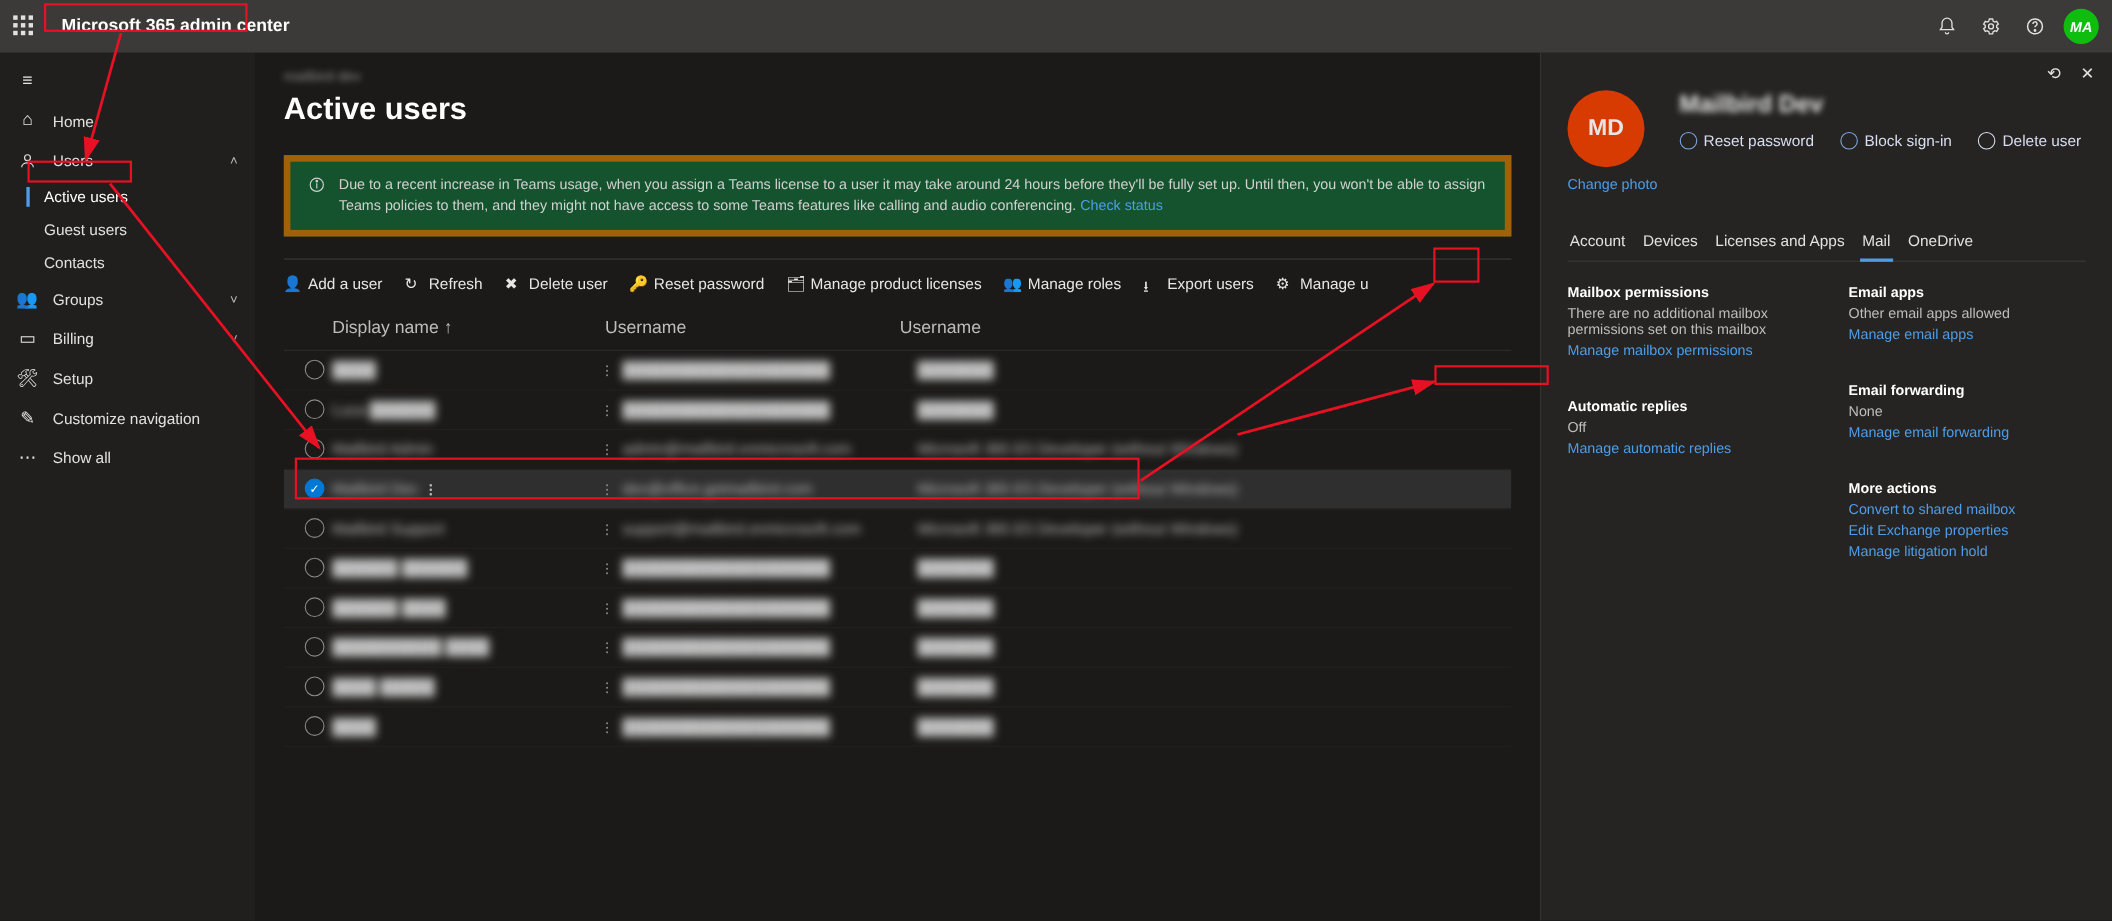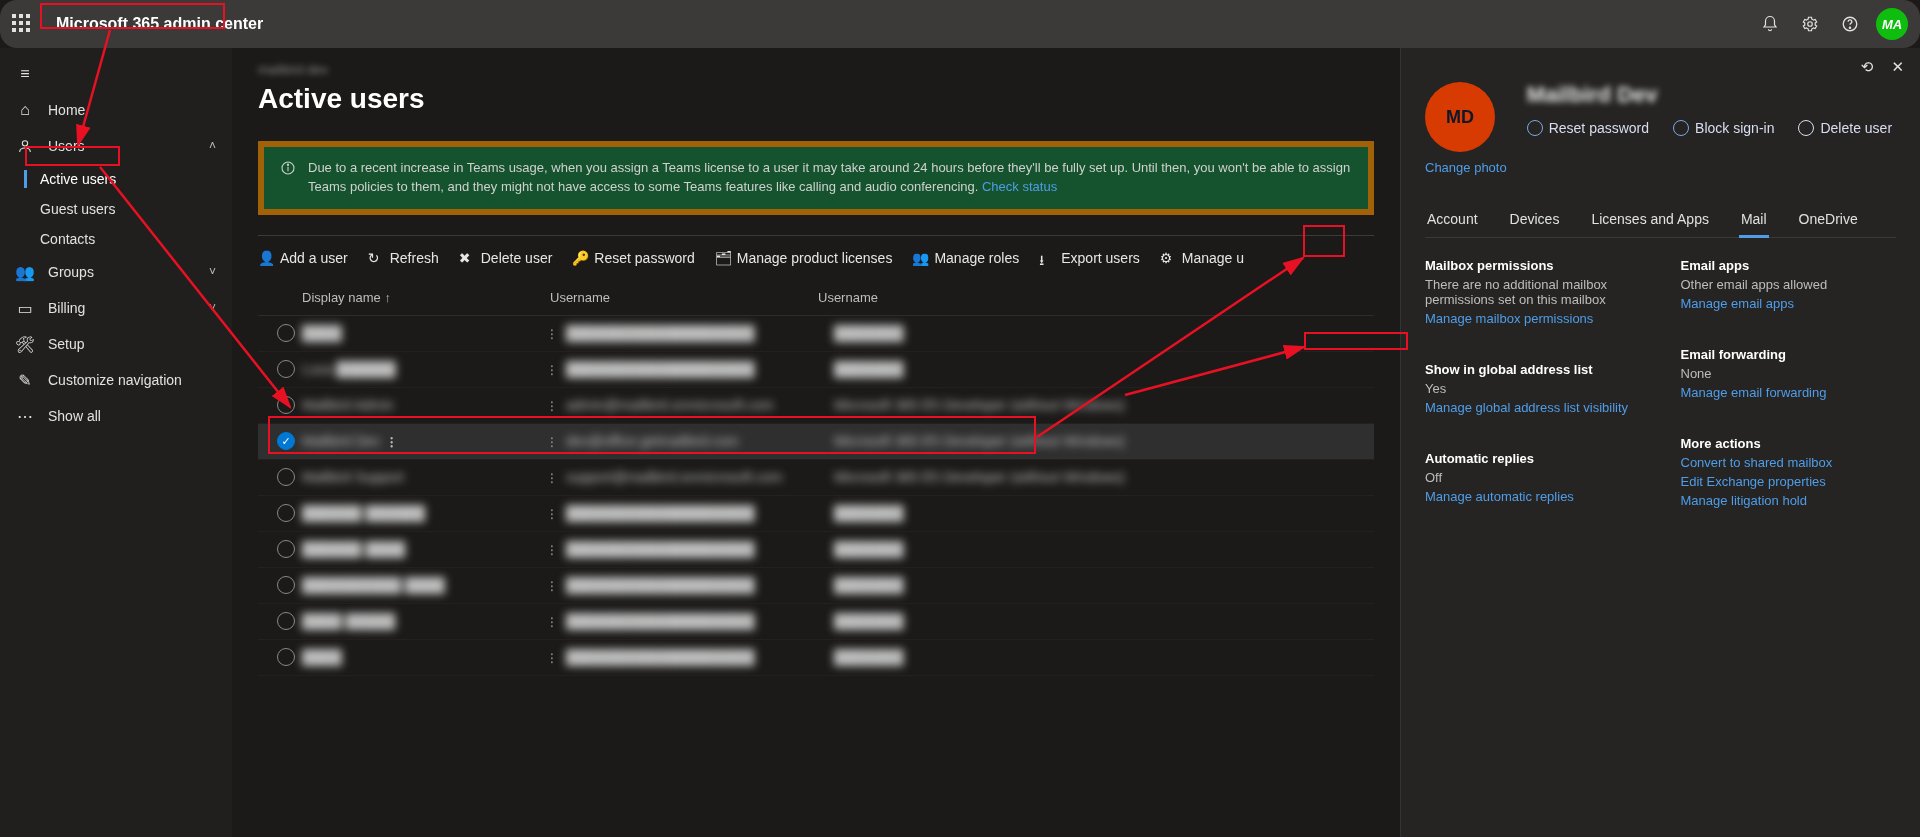--- a/index.html
+++ b/index.html
@@ -1,18 +1,18 @@
 <!DOCTYPE html>
 <html><head>
 <meta charset="utf-8">
 <style>
   * { box-sizing: border-box; margin: 0; padding: 0; font-family: "Segoe UI", Arial, sans-serif; }
   html, body { width: 1920px; height: 837px; background:#1b1a19; color:#e1e1e1; overflow:hidden; }
   
-  .topbar { height:48px; background:#3b3a39; display:flex; align-items:center; padding:0 12px;border-radius:17px; }
+  .topbar { height:48px; background:#3b3a39; display:flex; align-items:center; padding:0 12px; }
   .waffle { width:20px; height:20px; display:grid; grid-template-columns:repeat(3,4px); grid-template-rows:repeat(3,4px); gap:3px; margin-right:16px; }
   .waffle span { background:#e1e1e1; }
   .app-title { font-size:16px; font-weight:600; color:#fff; padding:4px 8px; }
   .topbar .spacer { flex:1; }
   .topbar-icon { width:40px; height:40px; display:flex; align-items:center; justify-content:center; color:#e1e1e1; cursor:pointer; }
   .avatar-badge { width:32px; height:32px; border-radius:50%; background:#0fbd0f; color:#fff; display:flex; align-items:center; justify-content:center; font-size:13px; font-weight:600; margin-left:6px;font-style:italic; }
   
   .annot { position:absolute; border:2px solid #e81123; pointer-events:none; }
   
   .body { display:flex; height:calc(100% - 48px); }
@@ -28,50 +28,50 @@
   .crumb { color:#8a8a8a; font-size:13px; filter:blur(3px); }
   .page-title { font-size:28px; font-weight:600; color:#fff; margin-top:6px; }
   .info-banner { margin-top:26px; background:#14532d; border:6px solid #a16207; padding:12px 16px; display:flex; gap:12px; font-size:13px; color:#d0d0d0; line-height:1.45; }
   .info-banner .icon { flex:none; margin-top:1px; }
   .info-banner a { color:#4f9de8; text-decoration:none; }
   .toolbar-divider { border:0; border-top:1px solid #3b3a39; margin-top:20px; }
   .toolbar { display:flex; align-items:center; gap:20px; height:44px; color:#e6e6e6; font-size:14px; overflow:hidden; white-space:nowrap; }
   .toolbar .tb-item { display:flex; align-items:center; gap:6px; cursor:pointer; }
   .toolbar .tb-item svg, .toolbar .tb-item .ic { width:16px; height:16px; }
   
-  .table-head { display:flex; padding:10px 0 10px 44px; color:#bdbdbd; font-size:13px; border-bottom:1px solid #2d2c2b; }
+  .table-head { display:flex; padding:10px 0 10px 44px; color:#bdbdbd; font-size:16px; border-bottom:1px solid #2d2c2b; }
   .col-name { width:248px; }
   .col-user { width:268px; }
   .col-lic { flex:1; }
   .rows { overflow:hidden; }
   .row { display:flex; align-items:center; height:36px; padding-left:12px; border-bottom:1px solid #23211f; font-size:14px; color:#d8d8d8; }
   .row .chk { width:32px; display:flex; justify-content:center; }
   .row .blur { filter:blur(4px); color:#bfbfbf; }
   .row .cell-name { width:248px; display:flex; align-items:center; gap:10px; }
   .row .cell-user { width:268px; }
   .row .cell-lic  { flex:1; }
   .row.selected { background:#2f2f2f; }
   .row .ellips { color:#b5b5b5; font-weight:700; letter-spacing:1px; visibility:hidden; }
   .row.selected .ellips, .row:hover .ellips { visibility:visible; }
   .chk-circle { width:18px; height:18px; border-radius:50%; border:1px solid #888; display:flex; align-items:center; justify-content:center; font-size:11px; color:#fff; }
   .chk-circle.on { background:#0078d4; border-color:#0078d4; }
   
   .panel { width:520px; background:#252423; border-left:1px solid #333; display:flex; flex-direction:column; padding:14px 24px 0 24px; position:relative; }
   .panel-top-icons { position:absolute; top:10px; right:16px; display:flex; gap:18px; color:#e1e1e1; }
   .panel-top-icons span { cursor:pointer; font-size:15px; }
   .panel-header { display:flex; gap:20px; margin-top:20px; }
-  .avatar-lg { width:70px; height:70px; border-radius:50%; background:#d83b01; color:#0f172a; display:flex; align-items:center; justify-content:center; font-size:18px; font-weight:600; flex:none; }
+  .avatar-lg { width:70px; height:70px; border-radius:50%; background:#d83b01; color:#e5e5e5; display:flex; align-items:center; justify-content:center; font-size:21px; font-weight:600; flex:none; }
   .user-info { flex:1; }
   .user-name { font-size:22px; font-weight:600; color:#e8e8e8; filter:blur(3px); }
   .user-actions { display:flex; gap:24px; margin-top:12px; font-size:14px; color:#d8def0; }
   .user-actions .ua { display:flex; align-items:center; gap:6px; cursor:pointer; }
   .user-actions .ua .ic { width:16px; height:16px; border:1.6px solid #7aa9e0; border-radius:50%; }
   .user-actions .ua.del .ic { border-color:#d8def0; }
   .link { color:#4f9de8; font-size:13px; cursor:pointer; }
-  .tabs { display:flex; gap:28px; margin-top:28px; border-bottom:1px solid #3a3938; font-size:14px; }
+  .tabs { display:flex; gap:12px; margin-top:28px; border-bottom:1px solid #3a3938; font-size:14px; }
   .tabs .tab { padding:8px 2px 10px; color:#e1e1e1; cursor:pointer; position:relative; }
   .tabs .tab.active::after { content:""; position:absolute; left:0; right:0; bottom:-1px; height:3px; background:#4f9de8; }
   .sections { display:flex; gap:40px; margin-top:20px; font-size:13px; }
   .sec-col { flex:1; display:flex; flex-direction:column; gap:36px; }
   .sec h4 { font-size:13px; font-weight:600; color:#fff; margin-bottom:4px; }
   .sec .val { color:#bdbdbd; }
   .sec .links { display:flex; flex-direction:column; gap:4px; margin-top:4px; }
   
   svg.arrow { position:absolute; top:0; left:0; pointer-events:none; }
 </style>
@@ -383,27 +383,20 @@
     <div class="sections">
       <div class="sec-col" id="sec-left">
           <div class="sec">
             <h4>Mailbox permissions</h4>
             <div class="val">There are no additional mailbox permissions set on this mailbox</div>
             <div class="links">
               <span class="link">Manage mailbox permissions</span>
             </div>
           </div>
           <div class="sec">
-            <h4>Show in global address list</h4>
-            <div class="val">Yes</div>
-            <div class="links">
-              <span class="link">Manage global address list visibility</span>
-            </div>
-          </div>
-          <div class="sec">
             <h4>Automatic replies</h4>
             <div class="val">Off</div>
             <div class="links">
               <span class="link">Manage automatic replies</span>
             </div>
           </div>
         </div>
       <div class="sec-col" id="sec-right">
           <div class="sec">
             <h4>Email apps</h4>

